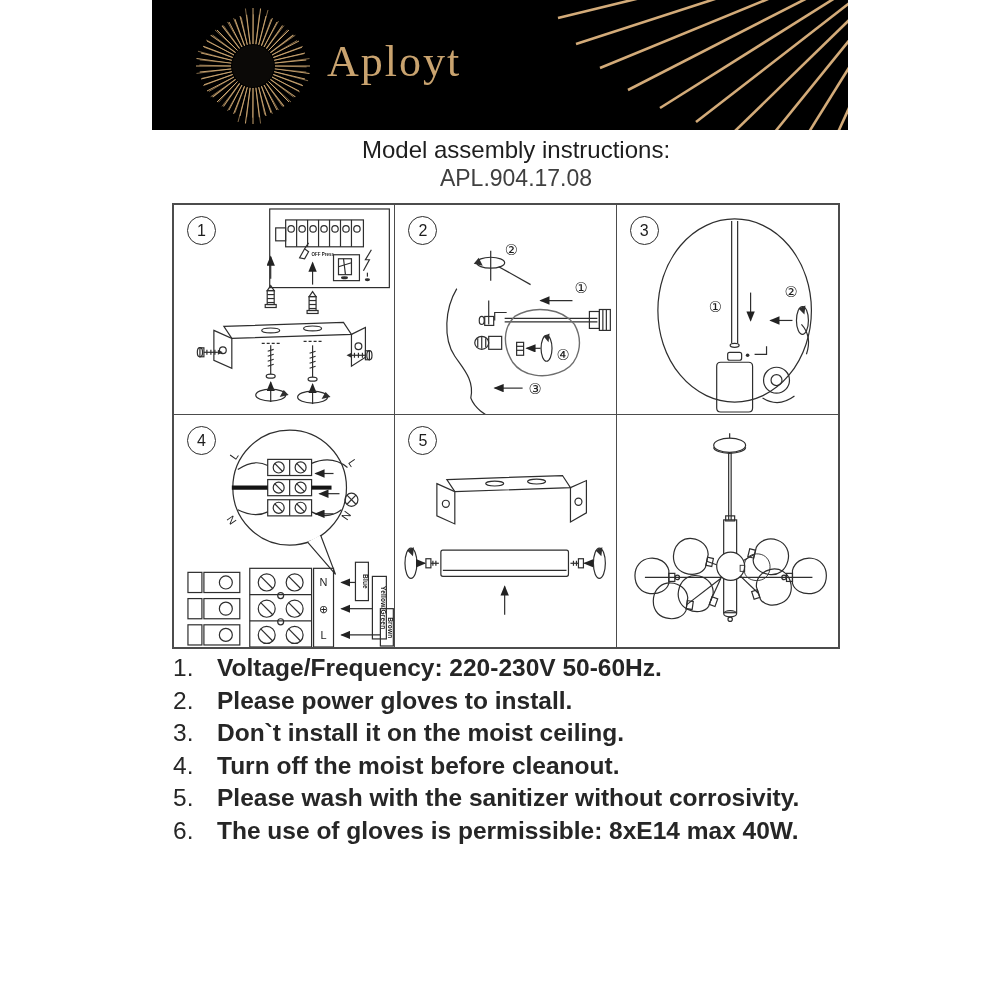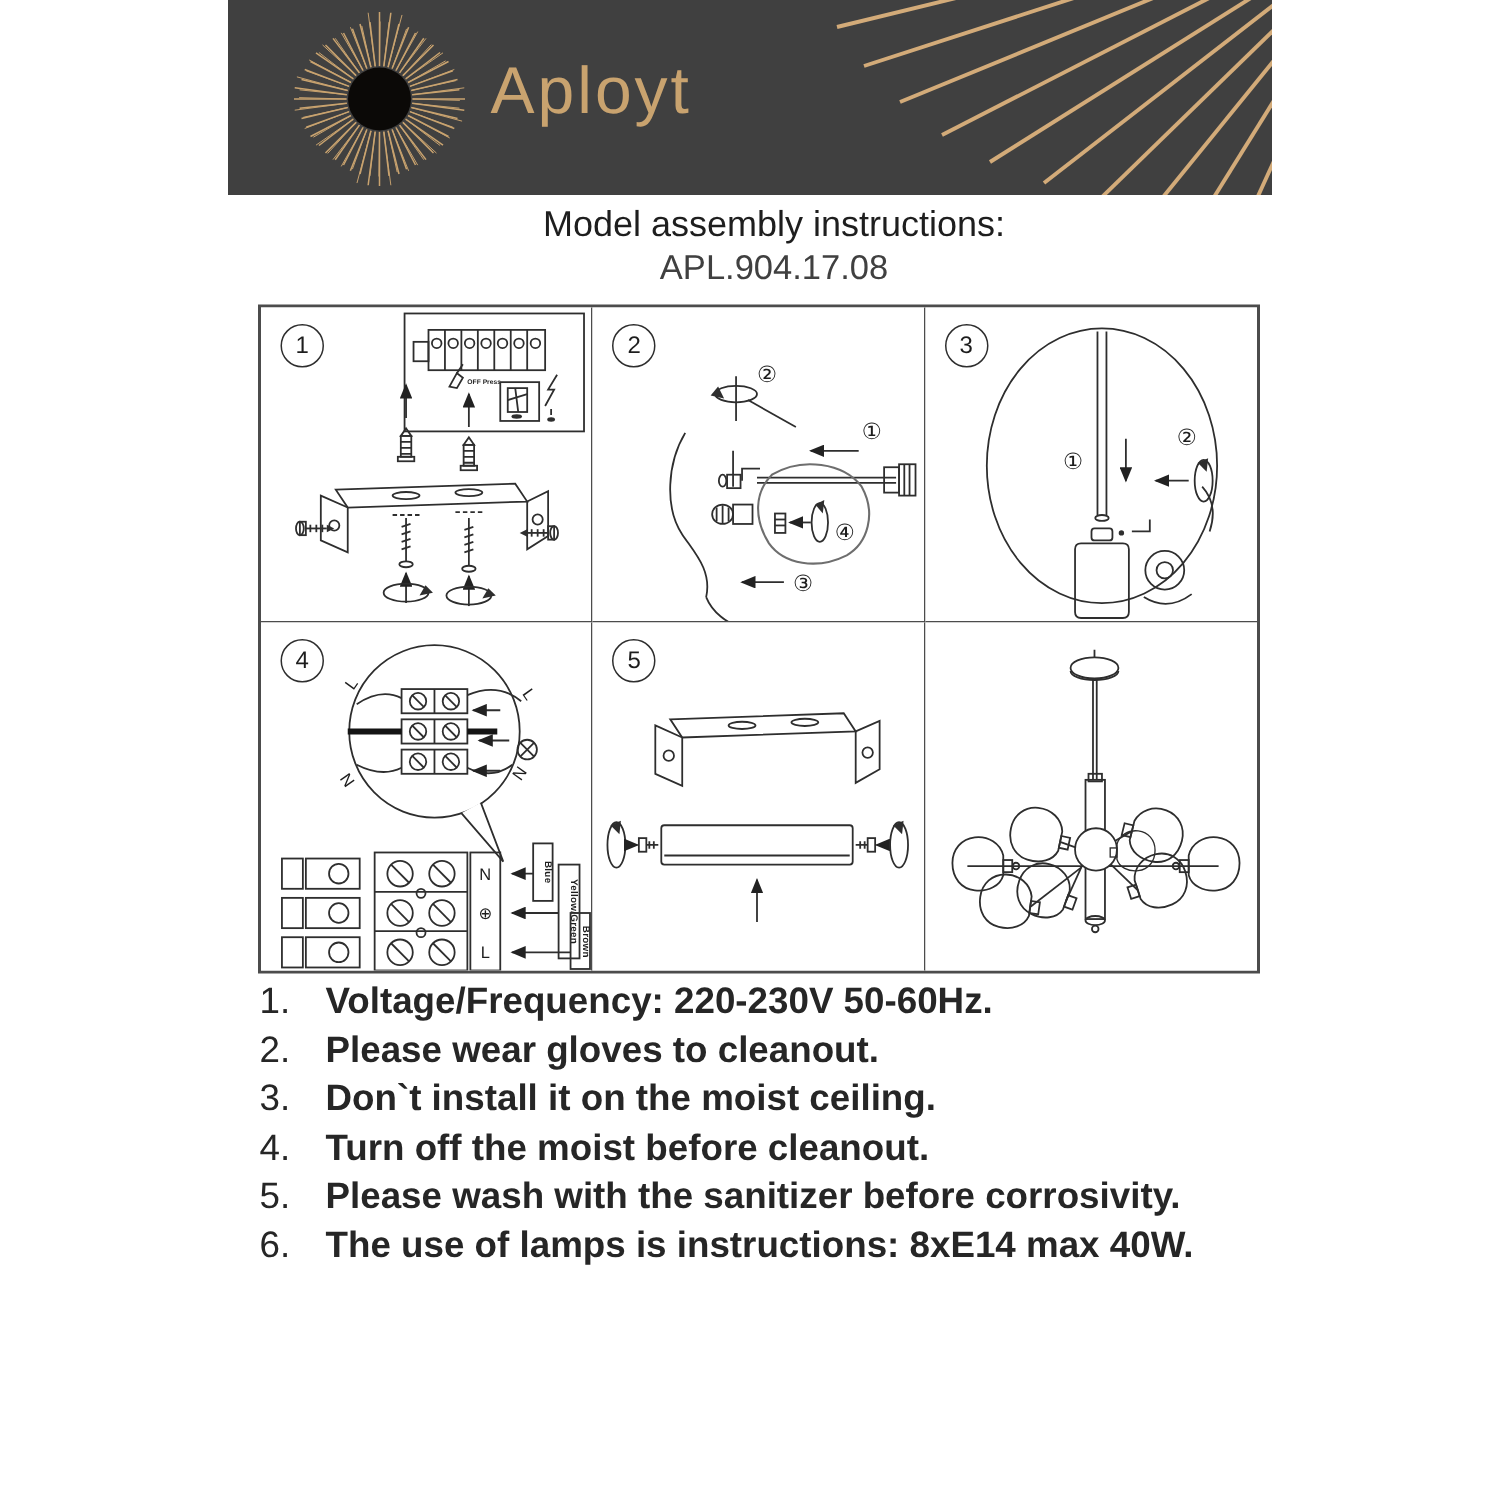--- a/index.html
+++ b/index.html
@@ -1,20 +1,20 @@
 <!DOCTYPE html>
 <html><head>
 <meta charset="utf-8">
 <style>
   html,body{margin:0;padding:0;background:#ffffff;}
   .page{position:relative;width:1000px;height:1000px;background:#fff;overflow:hidden;
         font-family:"Liberation Sans", sans-serif;color:#2b2b2b;}
 
   
-  .banner{position:absolute;left:152px;top:0;width:696px;height:130px;background:#404040;overflow:hidden;}
+  .banner{position:absolute;left:152px;top:0;width:696px;height:130px;background:#000000;overflow:hidden;font-family:Liberation Serif, serif;}
   .brand-text{position:absolute;left:175px;top:36px;width:300px;color:#c9a36f;
               font-size:44px;letter-spacing:2px;font-weight:400;}
   .sunburst{position:absolute;left:36px;top:3px;}
   .rays{position:absolute;right:0;top:0;}
 
   
   .title-block{position:absolute;left:0;top:136px;width:1000px;text-align:center;line-height:1.2;margin-left:16px;}
   .title-heading{font-size:24px;color:#1e1e1e;}
   .title-model{font-size:23px;color:#404040;}
 
@@ -496,33 +496,33 @@
     </div>
   </div>
 
   <div class="instructions">
     <div class="ins-row">
       <span class="ins-num">1.</span>
       <span class="ins-text">Voltage/Frequency: 220-230V 50-60Hz.</span>
     </div>
     <div class="ins-row">
       <span class="ins-num">2.</span>
-      <span class="ins-text">Please wear gloves to cleanout.</span>
+      <span class="ins-text">Please power gloves to install.</span>
     </div>
     <div class="ins-row">
       <span class="ins-num">3.</span>
       <span class="ins-text">Don`t install it on the moist ceiling.</span>
     </div>
     <div class="ins-row">
       <span class="ins-num">4.</span>
       <span class="ins-text">Turn off the moist before cleanout.</span>
     </div>
     <div class="ins-row">
       <span class="ins-num">5.</span>
-      <span class="ins-text">Please wash with the sanitizer before corrosivity.</span>
+      <span class="ins-text">Please wash with the sanitizer without corrosivity.</span>
     </div>
     <div class="ins-row">
       <span class="ins-num">6.</span>
-      <span class="ins-text">The use of lamps is instructions: 8xE14 max 40W.</span>
+      <span class="ins-text">The use of gloves is permissible: 8xE14 max 40W.</span>
     </div>
   </div>
 
 </div>
 
 </body></html>

